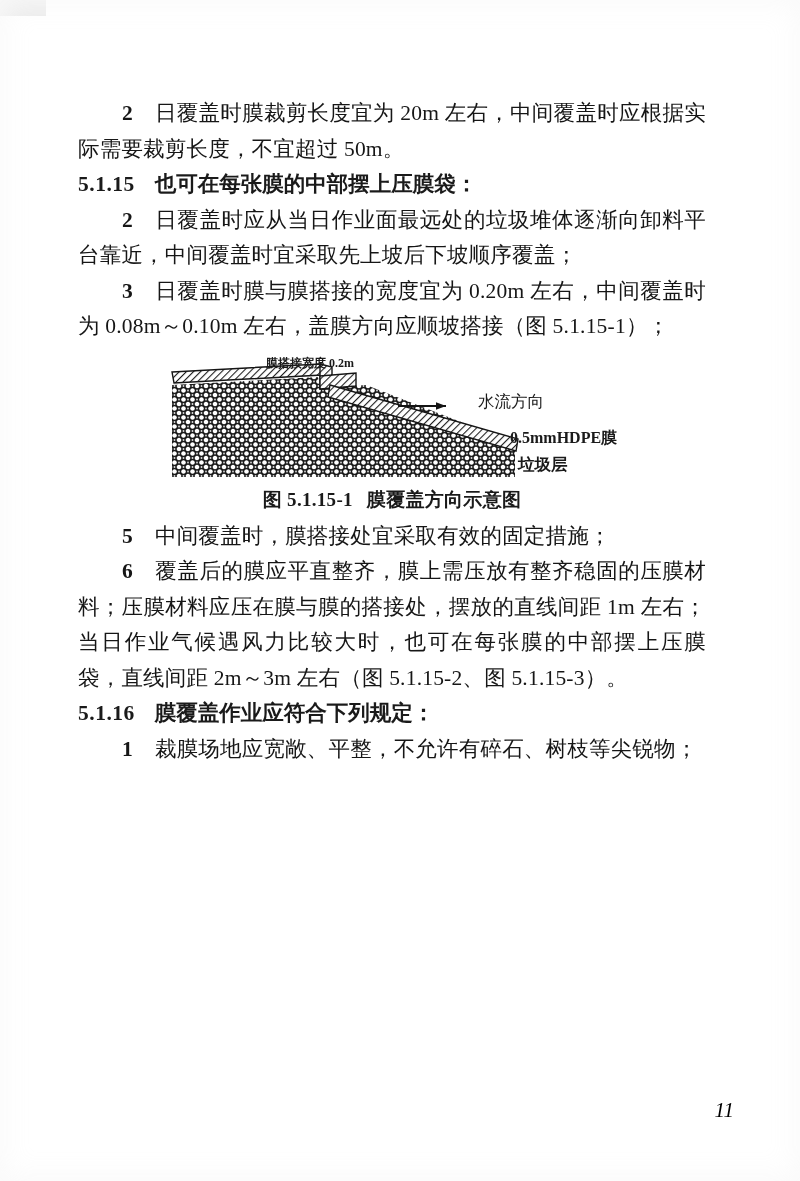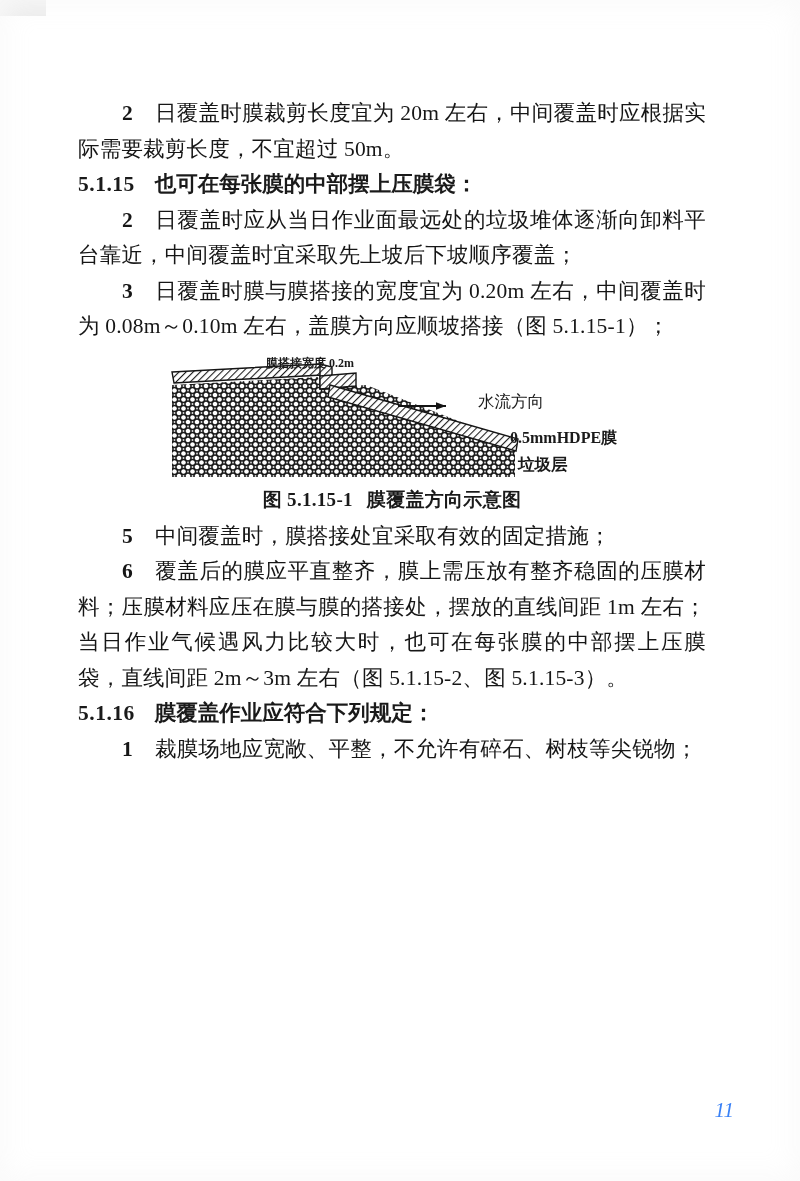--- a/index.html
+++ b/index.html
@@ -101,21 +101,21 @@
     letter-spacing: .3px;
   }
   .fig-caption .capnum { font-weight: bold; margin-right: 14px; }
 
   .pagenum {
     position: absolute;
     right: 66px;
     bottom: 58px;
     font-style: italic;
     font-size: 21px;
-    color: #3b82f6;
+    color: #000000;
   }
 </style>
 </head>
 <body>
 
 <div class="scan-tint"></div>
 
 <div class="page">
 
   <div>

